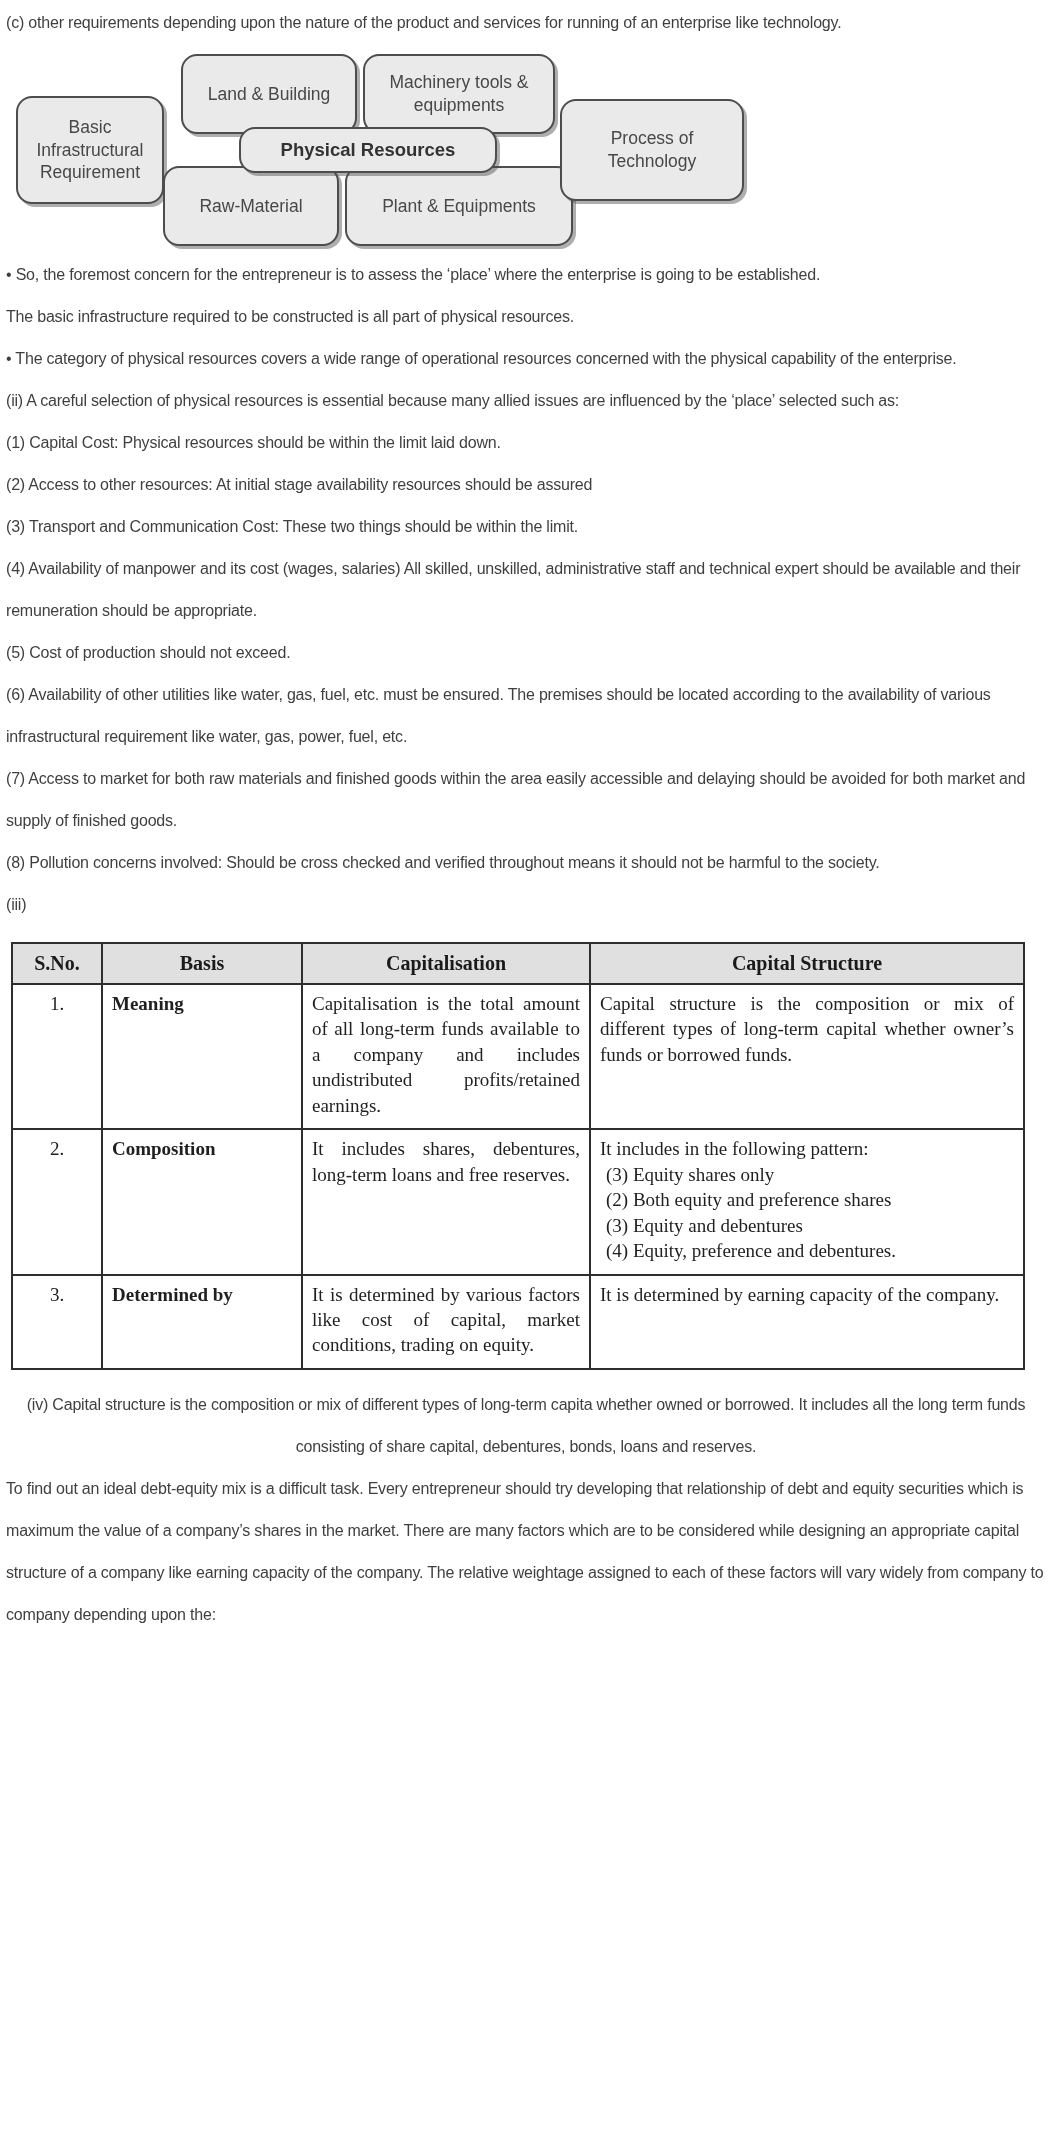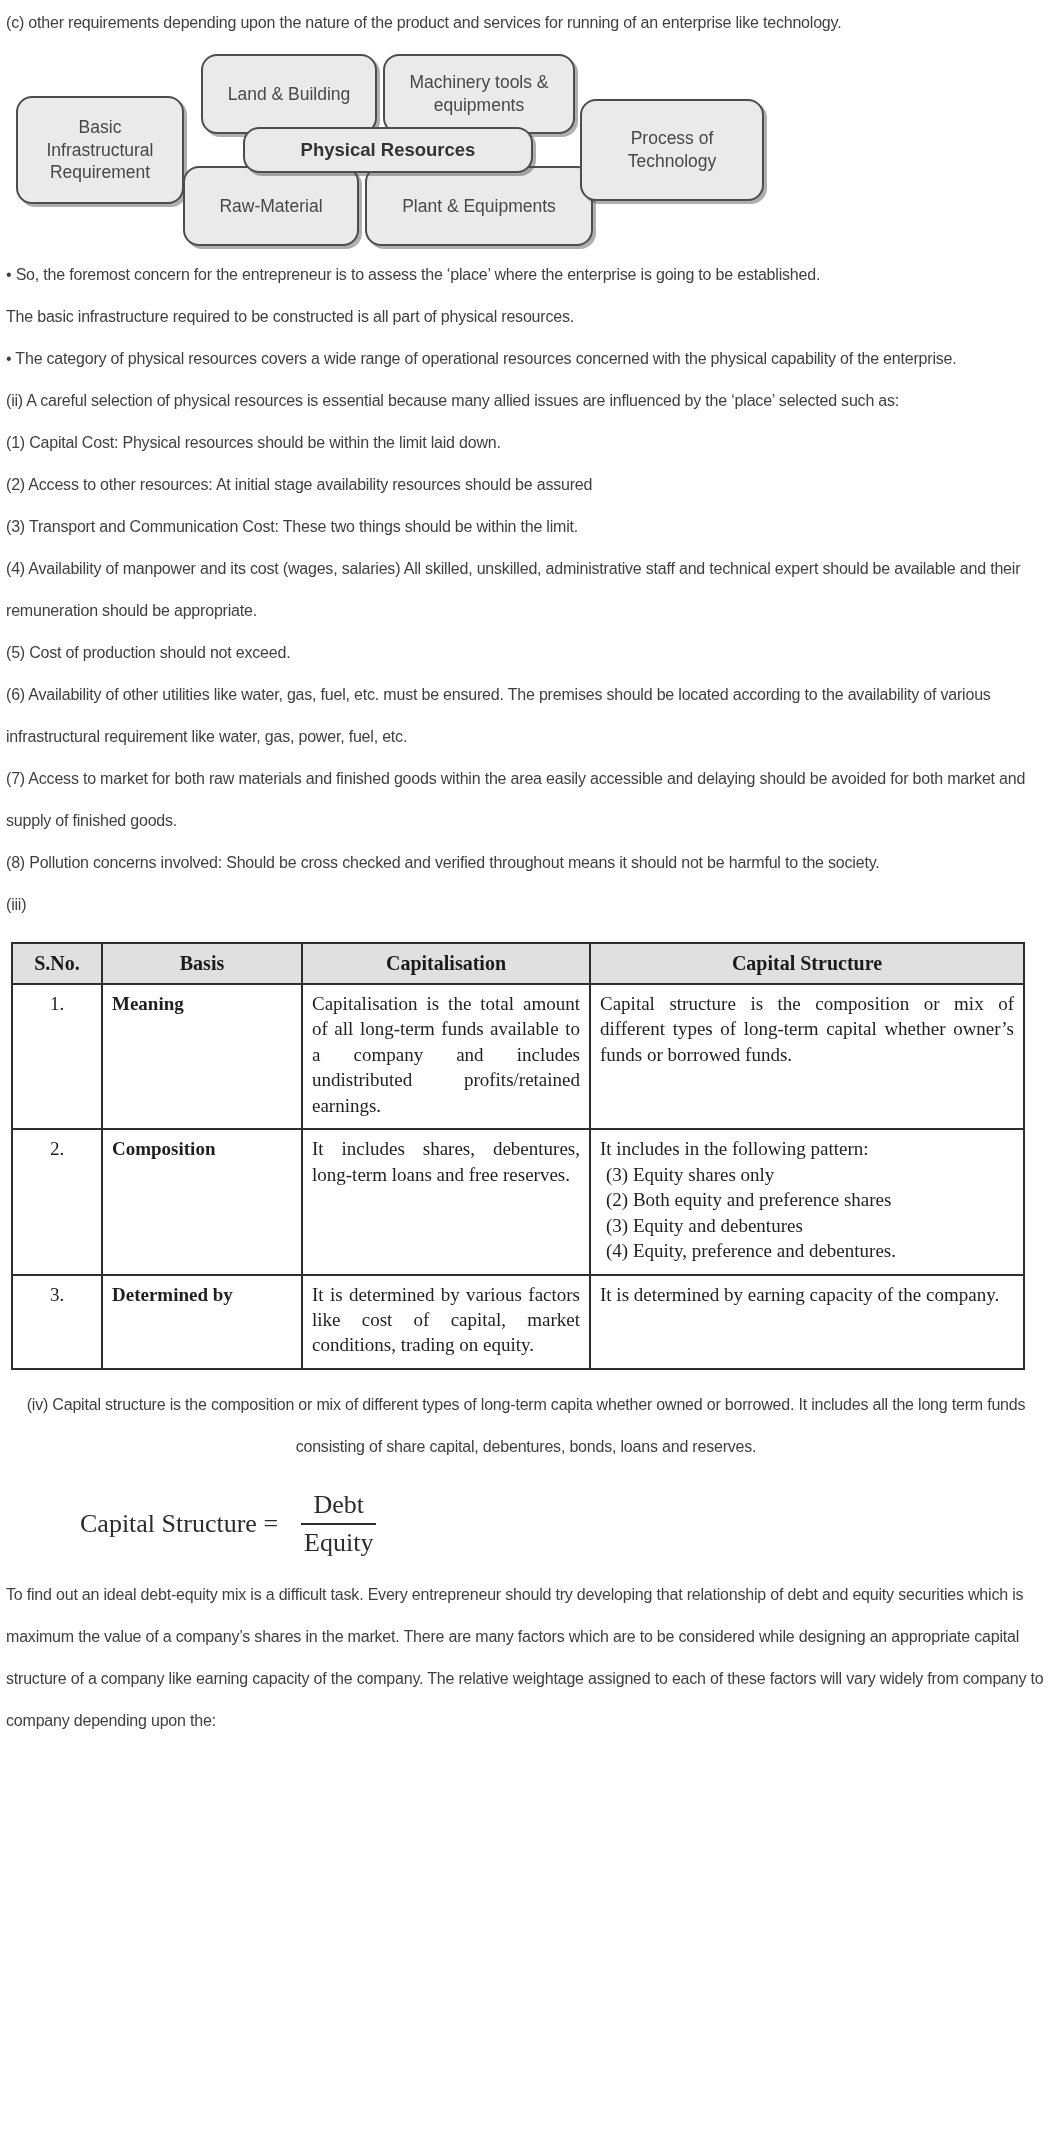--- a/index.html
+++ b/index.html
@@ -37,31 +37,31 @@
     display: flex;
     align-items: center;
     justify-content: center;
     text-align: center;
     font-size: 17.5px;
     line-height: 1.3;
     color: #484848;
     padding: 6px 8px;
     box-sizing: border-box;
   }
-  .d-left  { width: 168px; min-height: 108px; flex: none; }
+  .d-left  { width: 148px; min-height: 108px; flex: none; }
   .d-right { width: 184px; min-height: 102px; flex: none; margin-left: 4px; }
   .d-mid   { width: 376px; flex: none; display: flex; flex-direction: column; align-items: center; margin-left: 16px; }
   .d-row   { display: flex; gap: 6px; }
   .d-row .dbox { min-height: 80px; }
   .d-tl { width: 176px; }
   .d-tr { width: 192px; }
   .d-bl { width: 176px; min-height: 74px; }
   .d-br { width: 228px; min-height: 74px; }
   .d-center {
-    width: 290px; min-height: 46px;
+    width: 258px; min-height: 46px;
     font-weight: bold; font-size: 18.5px; color: #333;
     margin: -7px 0; position: relative; z-index: 2;
   }
 
   
   .cmp-table {
     border-collapse: collapse;
     width: 1012px;
     margin: 16px 0 0 5px;
     font-family: "Liberation Serif", serif;
@@ -179,23 +179,16 @@
         <td class="c-sno">3.</td>
         <td class="c-basis">Determined by</td>
         <td class="just">It is determined by various factors like cost of capital, market conditions, trading on equity.</td>
         <td>It is determined by earning capacity of the company.</td>
       </tr>
     </tbody>
   </table>
 
   <p class="body-text mt-md">(iv) Capital structure is the composition or mix of different types of long-term capita whether owned or borrowed. It includes all the long term funds consisting of share capital, debentures, bonds, loans and reserves.</p>
 
-  <div class="formula">
-    <span>Capital Structure =</span>
-    <span class="frac">
-      <span class="num">Debt</span>
-      <span class="den">Equity</span>
-    </span>
-  </div>
 
   <p class="body-text">To find out an ideal debt-equity mix is a difficult task. Every entrepreneur should try developing that relationship of debt and equity securities which is maximum the value of a company’s shares in the market. There are many factors which are to be considered while designing an appropriate capital structure of a company like earning capacity of the company. The relative weightage assigned to each of these factors will vary widely from company to company depending upon the:</p>
 
 </div>
 
 </body></html>

